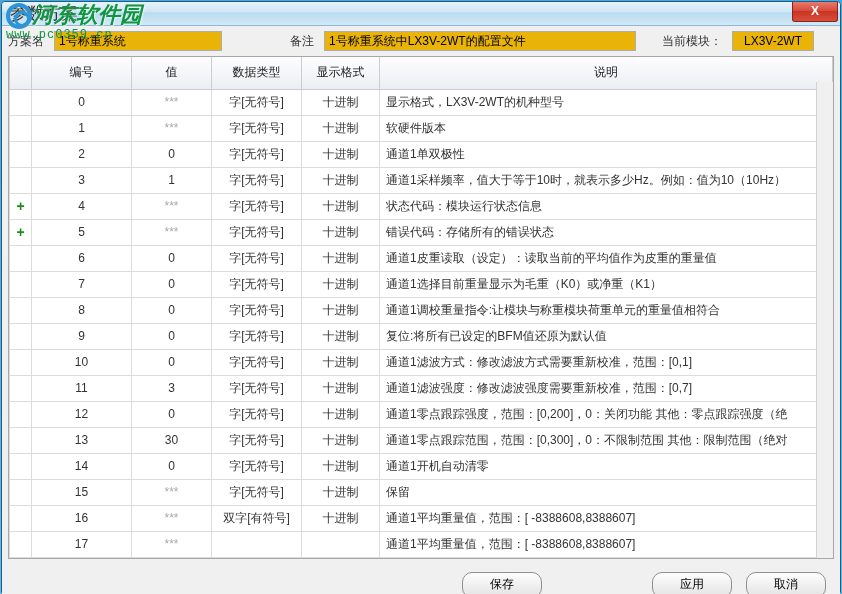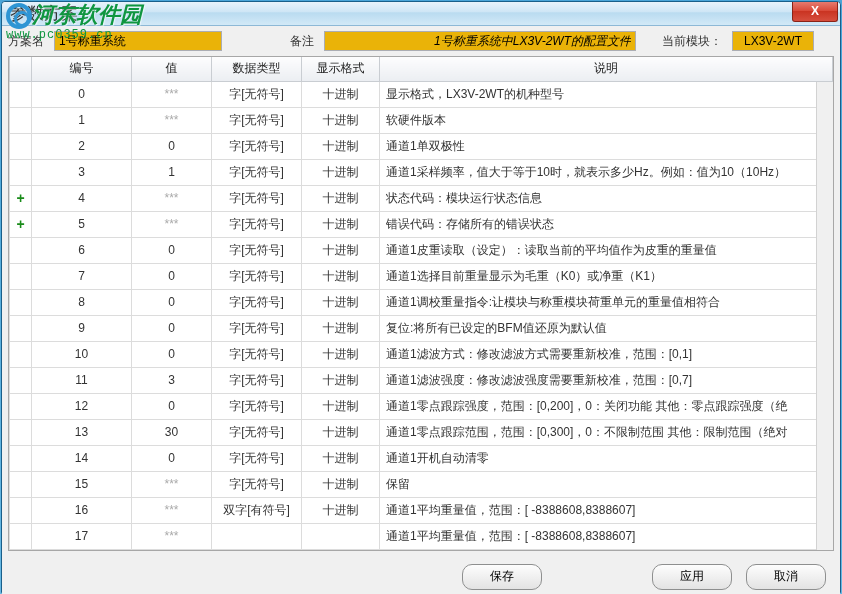--- a/index.html
+++ b/index.html
@@ -107,41 +107,41 @@
 }
 .toprow label { color: #333; }
 .toprow .field {
   border: 1px solid #abadb3;
   background: #eab308;
   height: 20px;
   padding: 1px 4px;
   font-size: 12px;
 }
 .f1 { width: 168px; }
-.f2 { width: 312px; text-align: right; font-style: italic; }
+.f2 { width: 312px; text-align: left; }
 .f3 { width: 82px; text-align: center; }
 
 .grid-wrap {
   flex: 1;
   margin: 2px 4px;
   border: 1px solid #a7a7a7;
   background: #fff;
   overflow: hidden;
   position: relative;
 }
 table {
   width: 100%;
   border-collapse: collapse;
   font-size: 12px;
 }
 th {
   background: linear-gradient(to bottom, #fdfdfe, #ebeef2);
   border: 1px solid #c9cdd2;
   border-top: none;
-  height: 24px;
+  height: 32px;
   font-weight: normal;
   color: #222;
   text-align: center;
 }
 td {
   border: 1px solid #dcdcdc;
   height: 26px;
   padding: 0 6px;
   color: #333;
   text-align: center;

